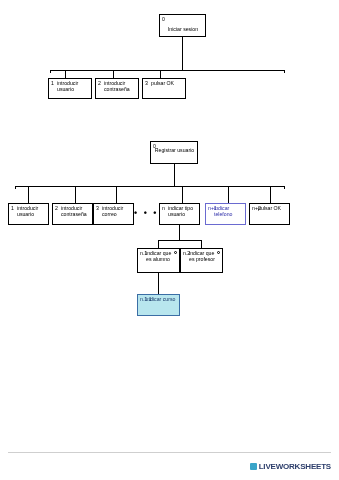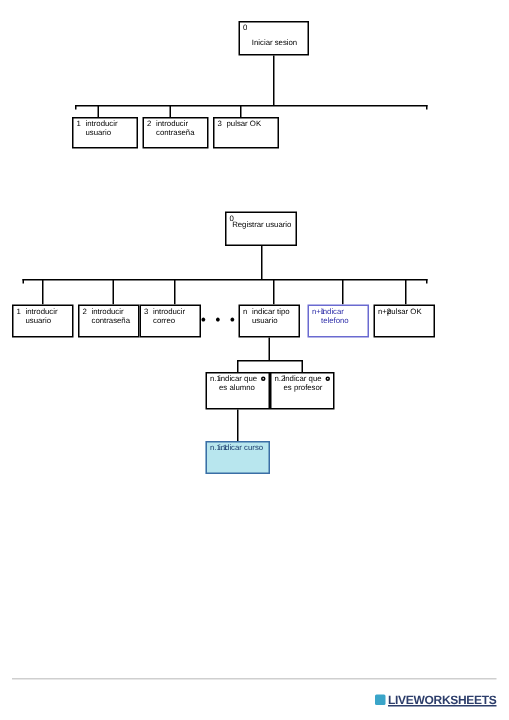--- a/index.html
+++ b/index.html
@@ -89,21 +89,20 @@
   }
   .watermark {
     position: absolute;
     right: 8px;
     top: 462px;
     font-size: 8px;
     font-weight: bold;
     color: #2d3e6b;
     letter-spacing: -0.2px;
     font-family: "Liberation Sans", sans-serif;
-    text-decoration: underline;
   }
   .watermark .wm-icon {
     display: inline-block;
     width: 7px;
     height: 7px;
     background: #3aa5c9;
     margin-right: 2px;
     vertical-align: -1px;
     border-radius: 1px;
   }

